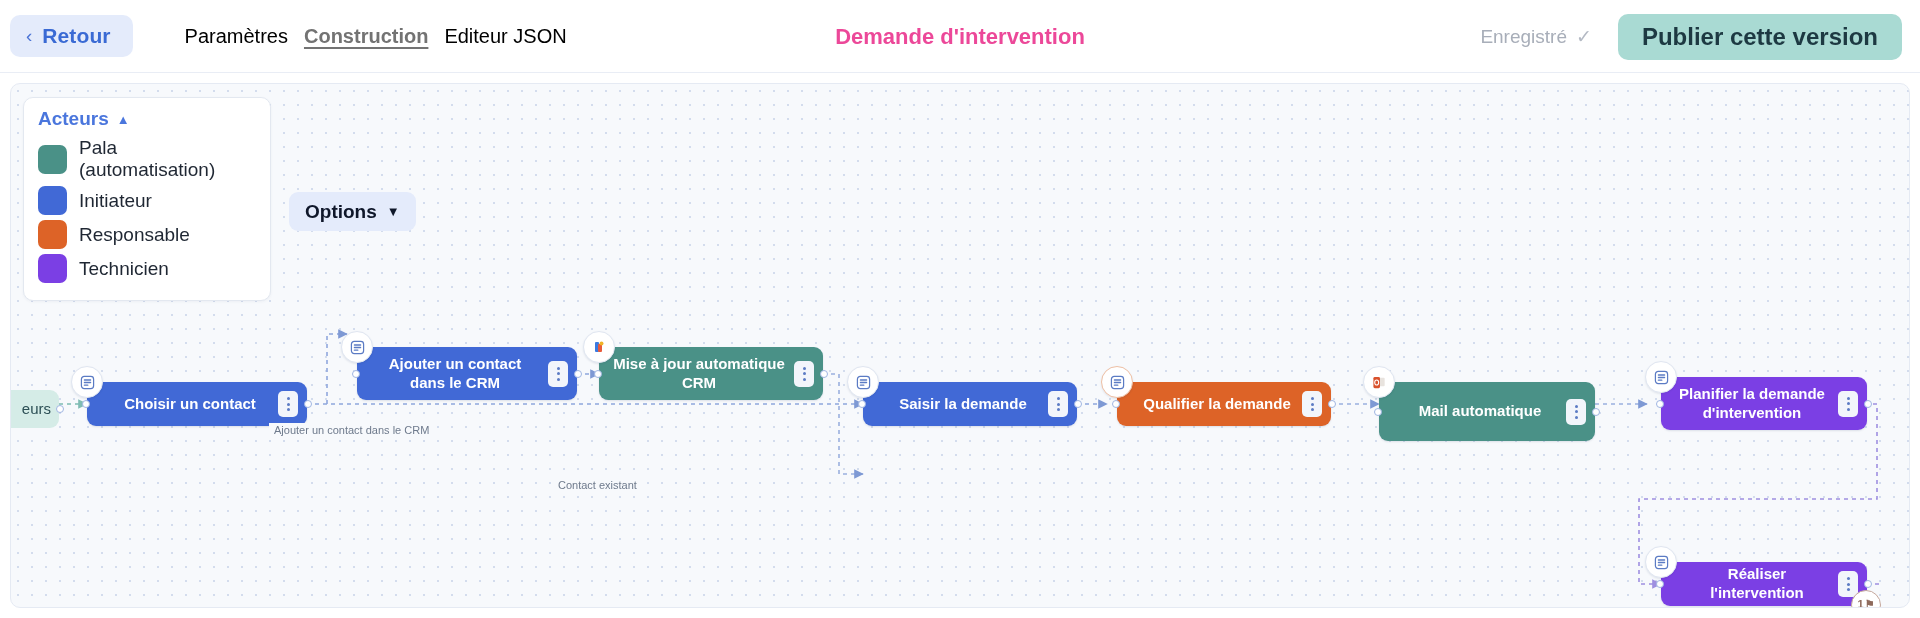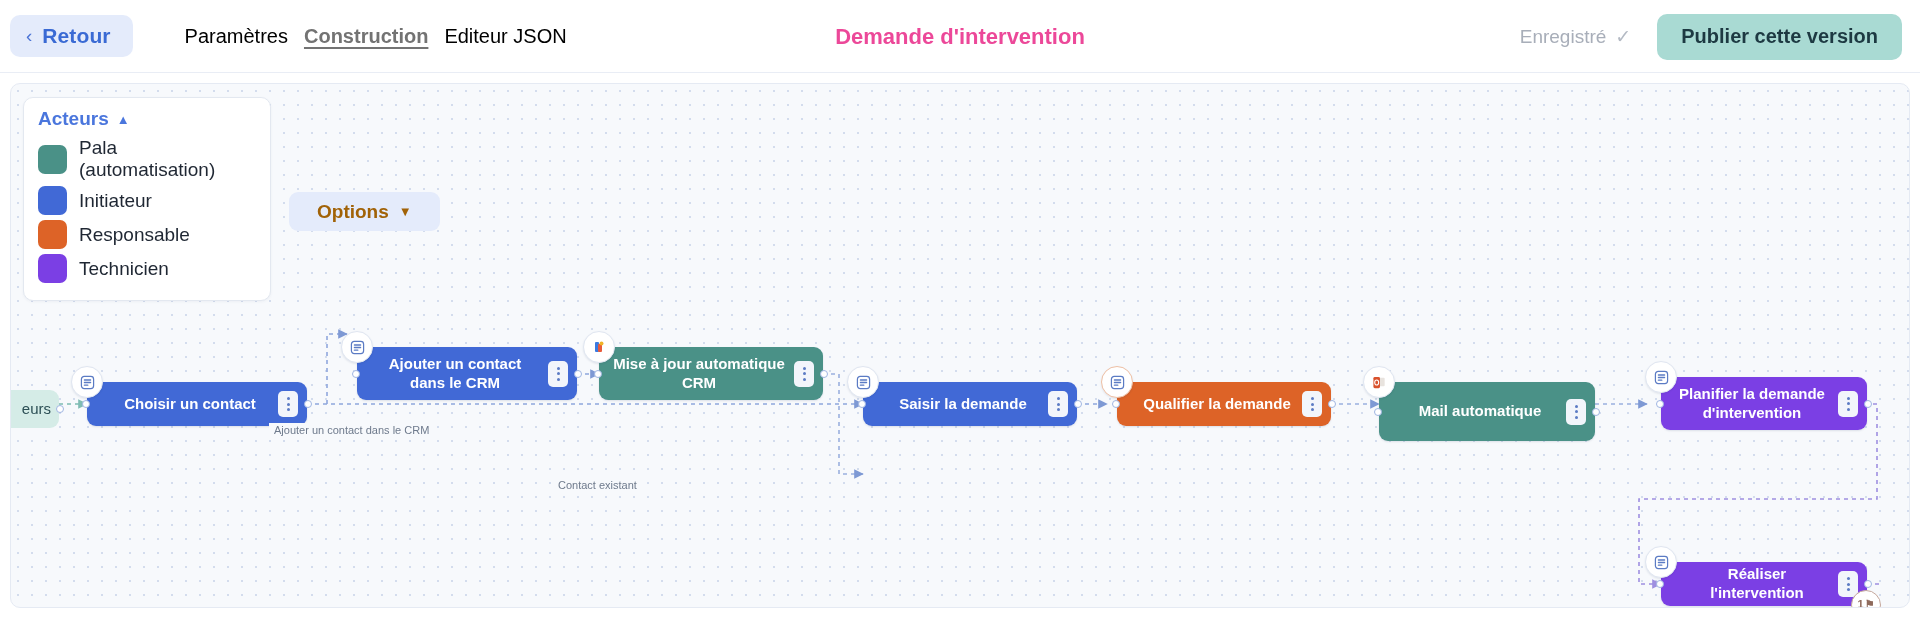--- a/index.html
+++ b/index.html
@@ -59,21 +59,21 @@
     display: flex; align-items: center; gap: 26px;
   }
   .saved-state {
     display: flex; align-items: center; gap: 9px;
     color: #a8aeb9; font-size: 19px;
   }
   .saved-check { font-size: 19px; color: #b4bac4; }
   .publish-btn {
     background: #a9dad3;
     color: #1d3942;
-    font-size: 20px; font-weight: 700;
+    font-size: 24px; font-weight: 700;
     border: none; border-radius: 10px;
     height: 46px; padding: 0 24px;
     cursor: pointer;
     font-family: "Liberation Sans", sans-serif;
   }
 
   
   .canvas-wrap {
     position: absolute;
     top: 83px; left: 10px;
@@ -109,23 +109,23 @@
   .legend-swatch {
     width: 29px; height: 29px; border-radius: 7px; flex: none;
   }
   .legend-label { font-size: 19px; color: #1f2733; }
 
   
   .options-btn {
     position: absolute; left: 278px; top: 108px;
     background: #e4ebfb;
     border: none; border-radius: 9px;
-    height: 39px; padding: 0 28px;
+    height: 39px; padding: 0 16px;
     display: flex; align-items: center; gap: 10px;
-    color: #a16207; font-size: 19px; font-weight: 700;
+    color: #0f172a; font-size: 19px; font-weight: 700;
     cursor: pointer;
     font-family: "Liberation Sans", sans-serif;
   }
   .options-caret { font-size: 13px; font-weight: 700; }
 
   
   .node {
     position: absolute;
     border-radius: 9px;
     display: flex; align-items: center; justify-content: center;

